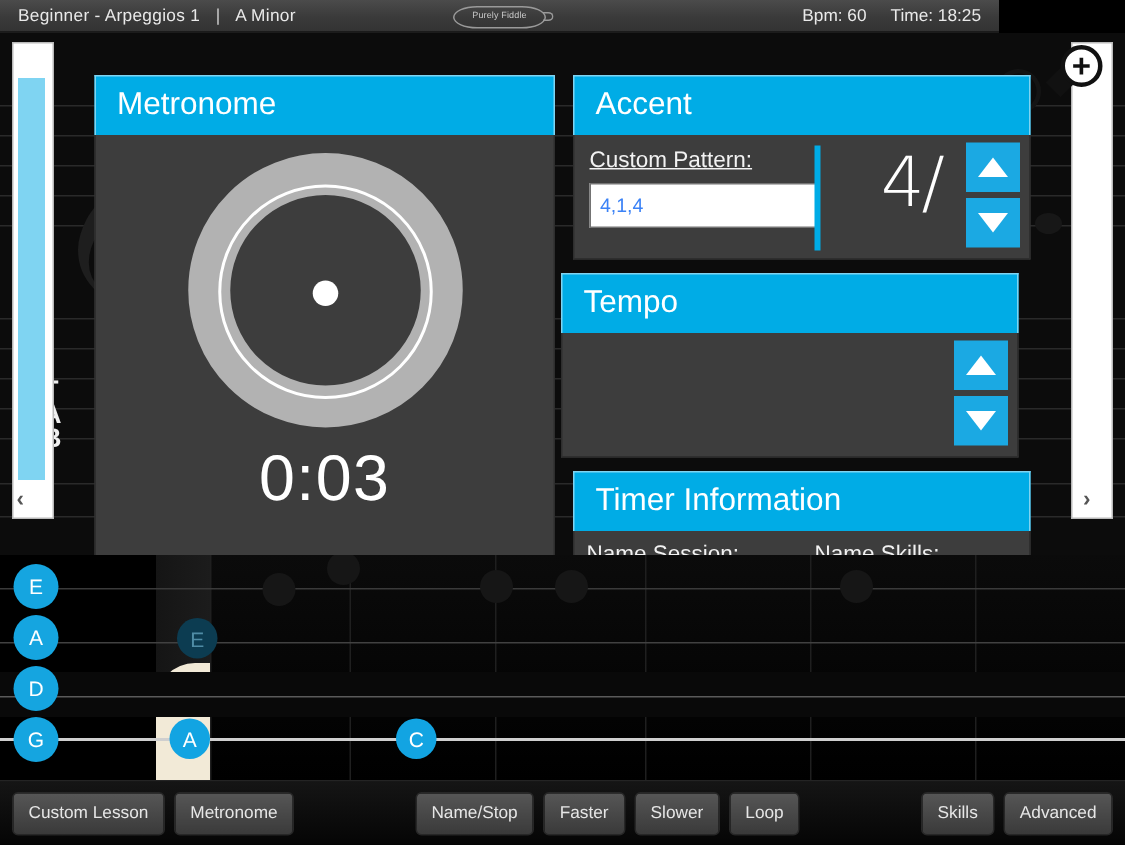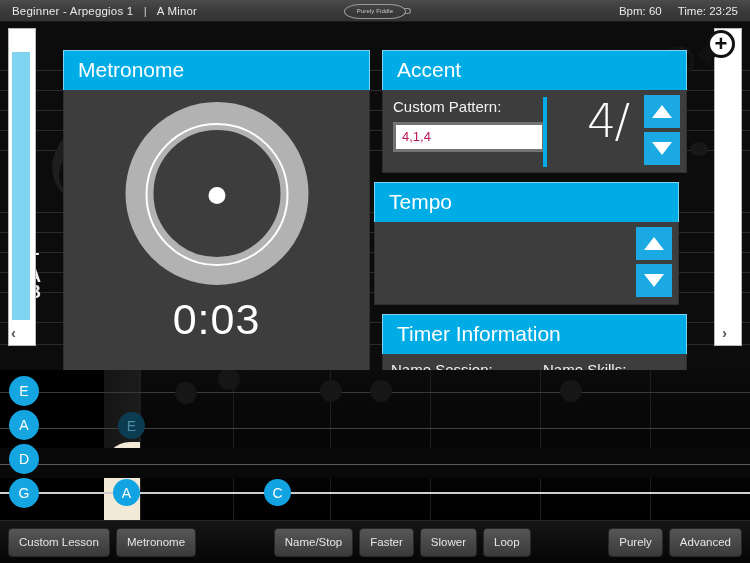--- a/index.html
+++ b/index.html
@@ -6,21 +6,21 @@
   html, body {
     width: 750px; height: 563px;
     background: #000;
     font-family: "Liberation Sans", sans-serif;
     overflow: hidden;
   }
   #app { position: relative; width: 750px; height: 563px; background: #000; }
 
   
   .topbar {
-    position: absolute; left: 0; top: 0; width: 750px; height: 22px;
+    position: absolute; left: 0; top: 0; width: 666px; height: 22px;
     background: linear-gradient(#4b4b4b, #3a3a3a 55%, #333);
     border-bottom: 1px solid #1c1c1c;
     display: flex; align-items: center; justify-content: center;
   }
   .topbar .title {
     color: #e9e9e9; font-size: 11.5px; margin-left: 12px; letter-spacing: .2px;
     white-space: nowrap;
   }
   .topbar .sep { color: #cfcfcf; margin: 0 7px; }
   .topbar .right {
@@ -137,24 +137,24 @@
   }
   .dial-time {
     position: absolute; left: 0; right: 0; top: 205px; text-align: center;
     color: #fff; font-size: 43px; font-weight: 300; letter-spacing: 1px;
   }
 
   
   #accent { left: 382px; top: 50px; width: 305px; height: 126px; }
   #accent .panel-body { height: 83px; position: relative; display: flex; }
   .accent-left { padding: 8px 0 0 10px; width: 166px; }
-  .accent-label { color: #f2f2f2; font-size: 15px; margin-bottom: 7px; }
+  .accent-label { color: #f2f2f2; font-size: 15px; margin-bottom: 7px; text-decoration: underline; }
   .accent-input {
-    width: 152px; height: 30px; background: #fff; border: 3px solid #737373;
-    color: #be185d; font-size: 13px; padding: 0 6px; display: flex; align-items: center;
+    width: 152px; height: 30px; background: #fff; border: 1px solid #737373;
+    color: #3b82f6; font-size: 13px; padding: 0 6px; display: flex; align-items: center;
   }
   .accent-divider {
     position: absolute; left: 160px; top: 7px; width: 4px; height: 70px;
     background: #00ace6;
   }
   .accent-sig {
     position: absolute; left: 182px; top: 4px; width: 85px; text-align: center;
     color: #fff; font-size: 46px; font-weight: 300; letter-spacing: -2px;
     font-family: "DejaVu Sans", sans-serif;
   }
@@ -278,21 +278,21 @@
       <span>Beginner - Arpeggios 1</span>
       <span class="sep">|</span>
       <span>A Minor</span>
     </div>
     <div class="logo">
       <div class="violin">Purely Fiddle</div>
       <div class="tail"></div>
     </div>
     <div class="right">
       <span>Bpm: 60</span>
-      <span>Time: 23:25</span>
+      <span>Time: 18:25</span>
     </div>
   </div>
 
   <div class="score">
     <div class="staff-lines">
       <div class="ln" style="top:48px"></div>
       <div class="ln" style="top:68px"></div>
       <div class="ln" style="top:88px"></div>
       <div class="ln" style="top:108px"></div>
       <div class="ln" style="top:128px"></div>
@@ -436,17 +436,17 @@
 
   <div class="bottombar">
     <div class="bb-btn">Custom Lesson</div>
     <div class="bb-btn">Metronome</div>
     <div class="bb-spacer"></div>
     <div class="bb-btn">Name/Stop</div>
     <div class="bb-btn">Faster</div>
     <div class="bb-btn">Slower</div>
     <div class="bb-btn">Loop</div>
     <div class="bb-spacer"></div>
-    <div class="bb-btn">Purely</div>
+    <div class="bb-btn">Skills</div>
     <div class="bb-btn">Advanced</div>
   </div>
 
 </div>
 
 </body></html>

